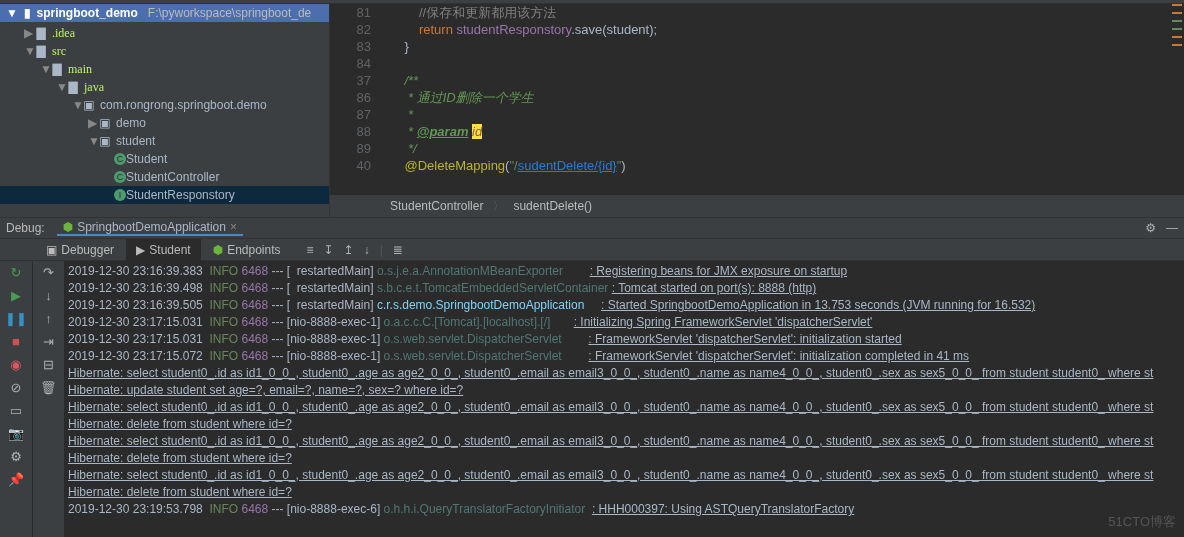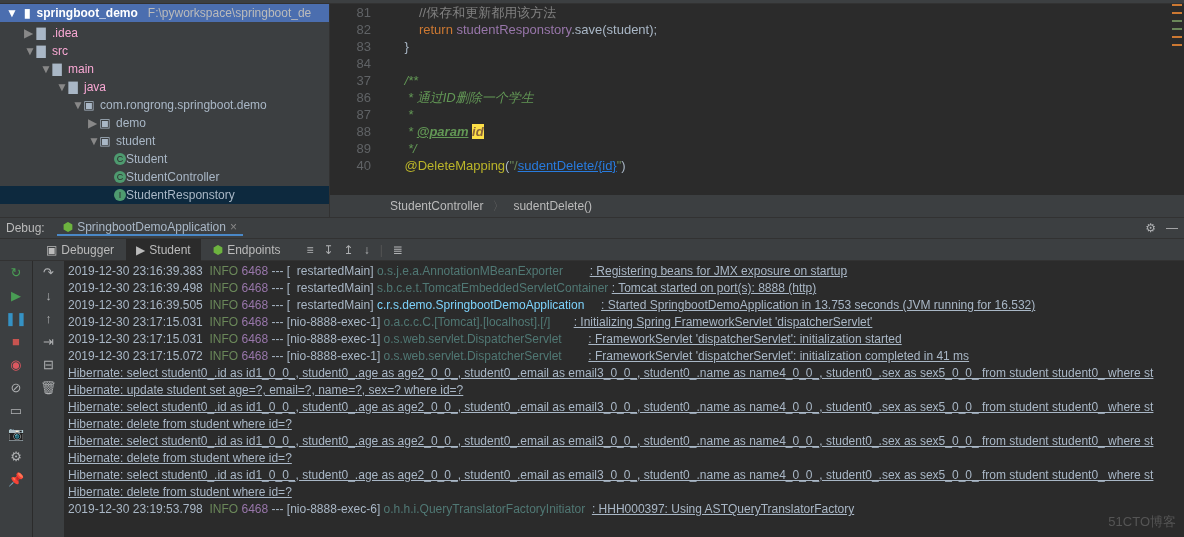--- a/index.html
+++ b/index.html
@@ -7,37 +7,37 @@
 .top-tabs { height: 4px; background: #3c3f41; border-bottom: 1px solid #323232; }
 .main { display: flex; height: 213px; }
 .project-pane { width: 330px; background: #3c3f41; border-right: 1px solid #323232; overflow: hidden; }
 .proj-header { display: flex; align-items: center; gap: 6px; padding: 2px 6px; background: #4b6eaf; color: #fff; font-weight: bold; }
 .proj-header .path { font-weight: normal; color: #bbbbbb; margin-left: 4px; white-space: nowrap; overflow: hidden; }
 .tree { padding: 2px 0; }
 .tree-row { display: flex; align-items: center; height: 18px; padding-left: 8px; white-space: nowrap; }
 .tree-row .arrow { width: 10px; color: #888; }
 .tree-row .ico { width: 14px; text-align: center; margin-right: 4px; }
 .tree-row.selected { background: #0d293e; }
-.folder { color: #f9a8d4; }
+.folder { color: #bef264; font-family: Liberation Serif, serif; }
 .pkg { color: #a9b7c6; }
 .cls { color: #a9b7c6; }
 .cls-ico { color: #4e9a6f; background:#4e9a6f; border-radius:50%; width:12px; height:12px; display:inline-flex; align-items:center; justify-content:center; font-size:9px; color:#2b2b2b; }
 .editor { flex: 1; background: #2b2b2b; position: relative; font-family: "JetBrains Mono", Consolas, monospace; font-size: 13px; }
 .gutter { position: absolute; left: 0; top: 0; width: 55px; text-align: right; color: #606366; padding-right: 14px; }
 .gutter div { height: 17px; line-height: 17px; padding-left: 12px; }
 .code { position: absolute; left: 60px; top: 0; right: 20px; white-space: pre; }
 .code div { height: 17px; line-height: 17px; }
 .kw { color: #cc7832; }
 .str { color: #6a8759; }
 .cmt { color: #808080; }
 .field { color: #9876aa; }
 .anno { color: #bbb529; }
 .doc { color: #629755; font-style: italic; }
 .doc-tag { color: #629755; font-weight: bold; text-decoration: underline; }
-.doc-param { background: #fde047; color:#8a653b; font-style:italic;font-weight:bold; }
+.doc-param { background: #fde047; color:#8a653b; font-style:italic; }
 .link { color: #287bde; text-decoration: underline; }
 .breadcrumb { position: absolute; bottom: 0; left: 0; right: 0; height: 22px; background: #3c3f41; padding-left: 60px; line-height: 22px; color: #bbbbbb; font-family: "Segoe UI"; font-size: 12px; }
 .breadcrumb span.sep { color: #666; margin: 0 6px; }
 .editor-markers { position:absolute; right:2px; top:0; width:10px; }
 .editor-markers div { height:2px; margin-bottom:6px; }
 .debug-bar { display: flex; align-items: center; height: 22px; background: #3c3f41; border-top: 1px solid #323232; border-bottom: 1px solid #323232; padding: 0 6px; gap: 12px; font-size: 12px; }
 .debug-bar .title { color: #bbbbbb; }
 .run-config { display: flex; align-items: center; gap: 4px; padding: 0 6px; border-bottom: 2px solid #4a88c7; }
 .run-config .close { color: #888; cursor: pointer; }
 .debug-bar .right { margin-left: auto; display: flex; gap: 10px; color: #afb1b3; }

